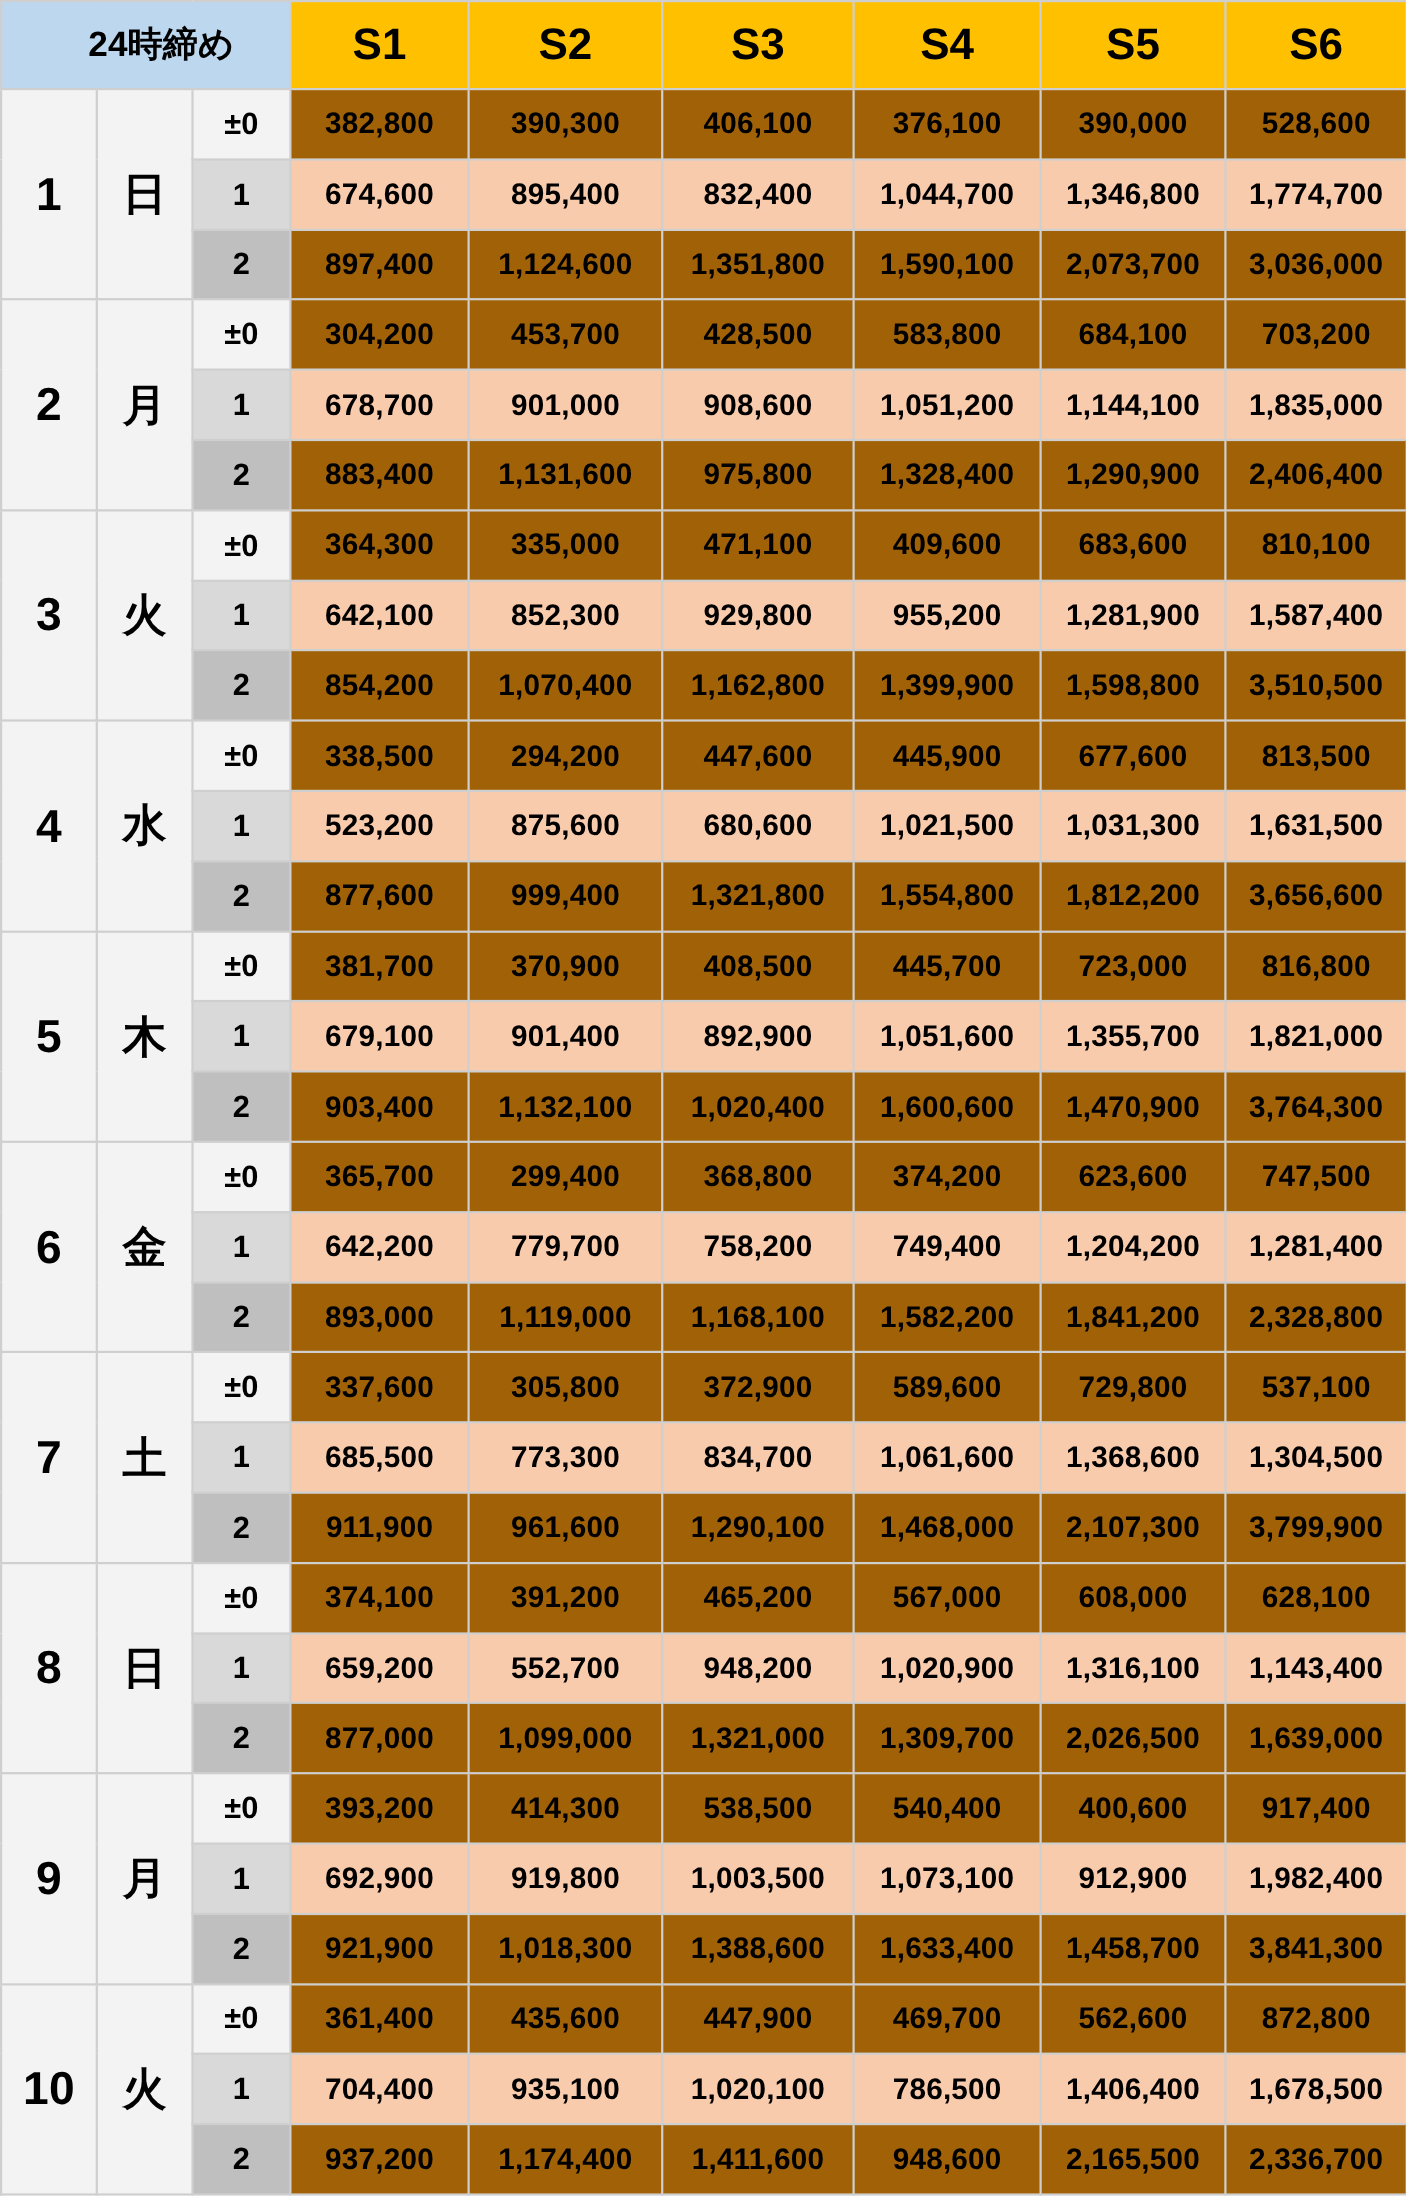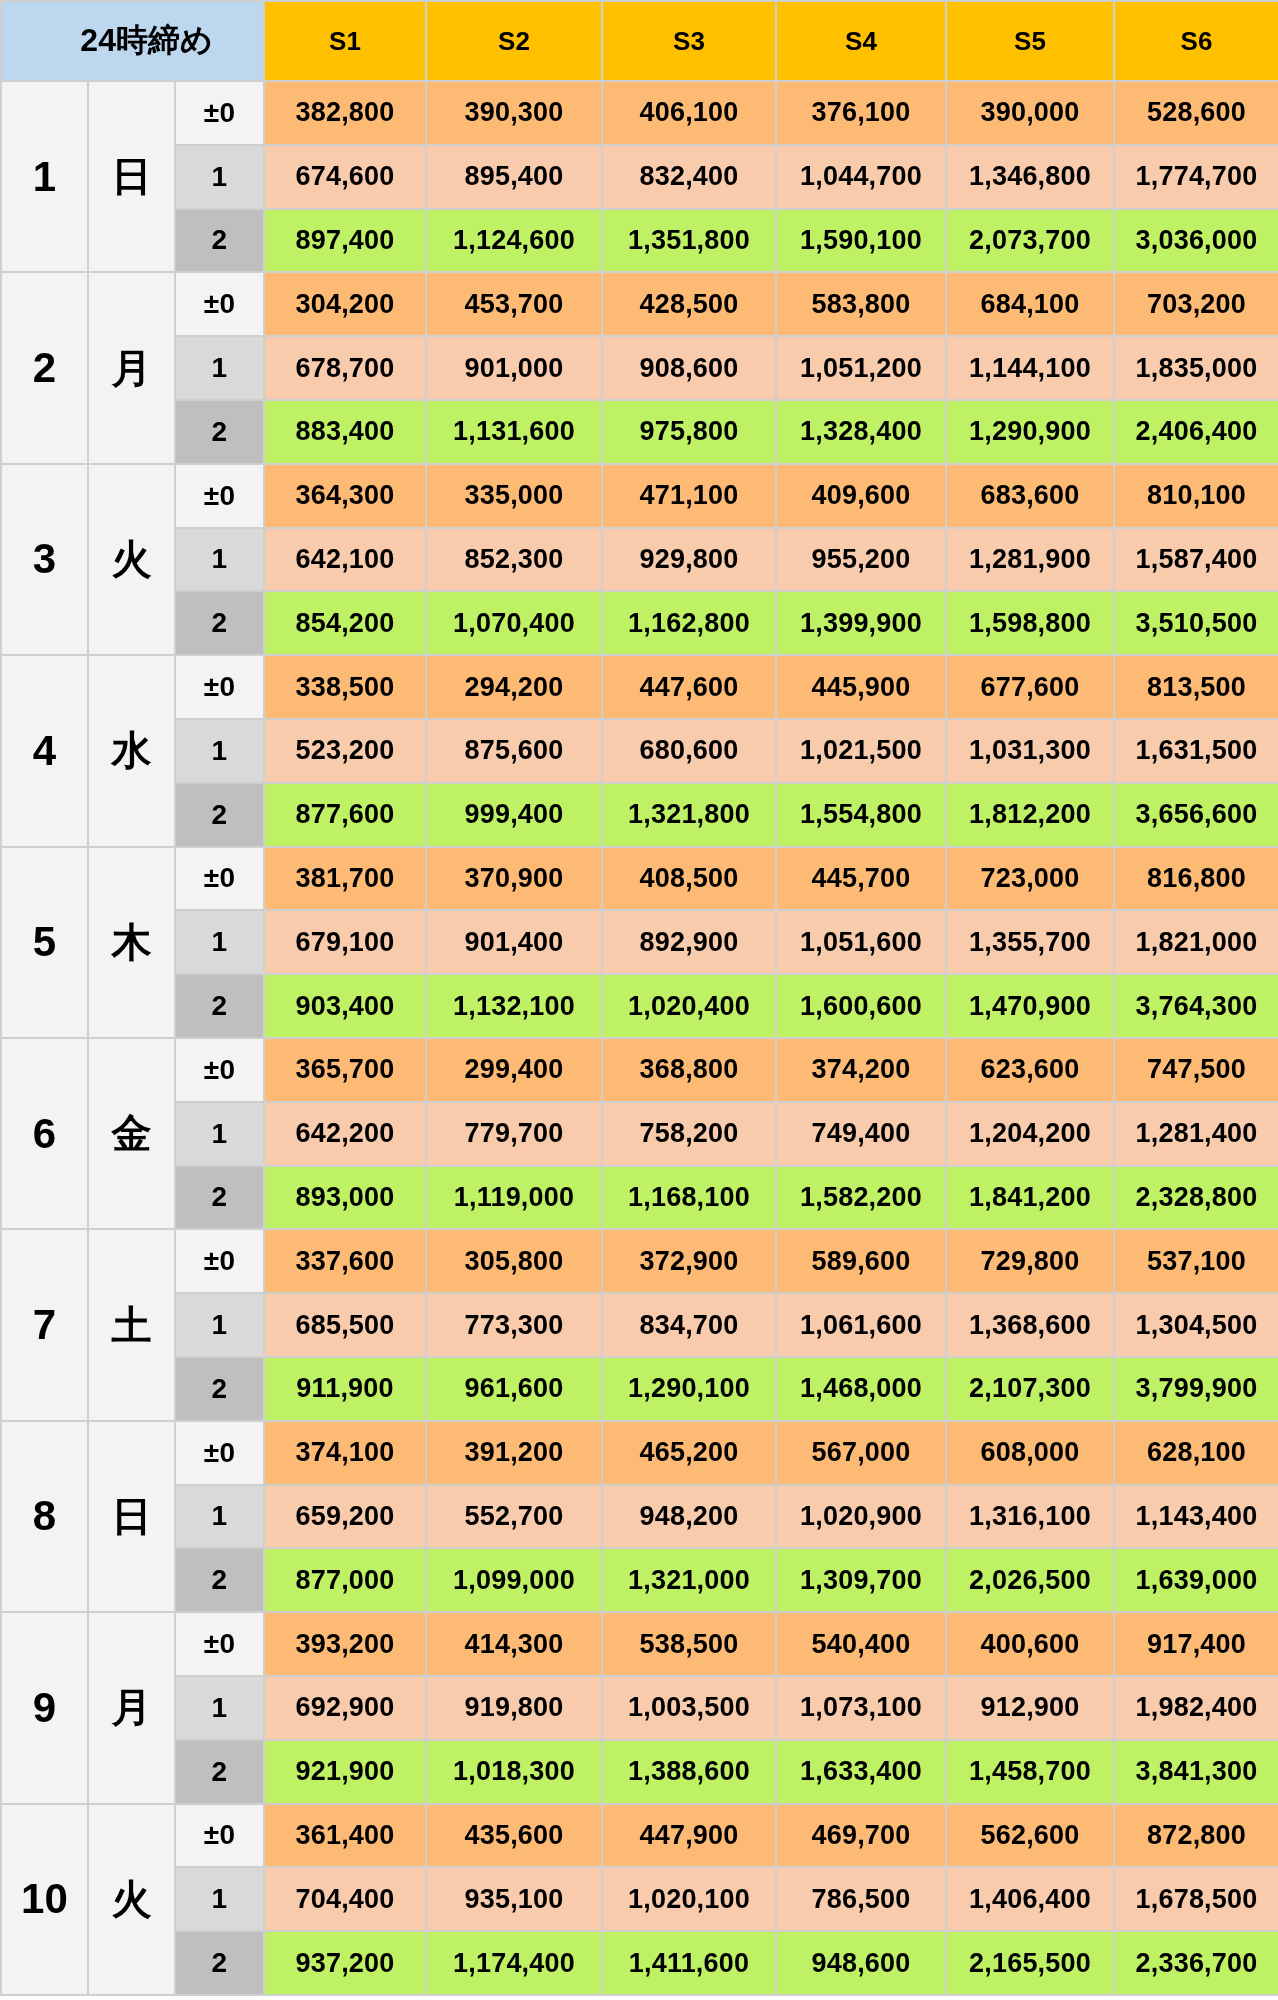--- a/index.html
+++ b/index.html
@@ -1,30 +1,30 @@
 <!DOCTYPE html>
 <html><head>
 <meta charset="utf-8">
 <style>
   html, body { margin:0; padding:0; background:#ffffff; }
   body { width:1278px; height:2000px; overflow:hidden; font-family:"Liberation Sans", "DejaVu Sans", sans-serif; }
   table { border-collapse:collapse; table-layout:fixed; width:1278px; }
   td, th { border:2px solid #cfcfcf; text-align:center; vertical-align:middle; font-weight:bold; color:#000; padding:0; }
-  th { height:78px; font-size:26px; }
+  th { height:78px; font-size:40px; }
   th.corner { background:#bdd7ee; font-size:32px;padding-left:28px; }
   th.series { background:#ffc000; }
   td { font-size:27px; letter-spacing:0.2px; }
   td.day { background:#f3f3f3; font-size:42px; }
   td.dow { background:#f3f3f3; font-size:40px; }
   td.lv0 { background:#f3f3f3; font-size:28px; }
   td.lv1 { background:#d9d9d9; font-size:28px; }
   td.lv2 { background:#bfbfbf; font-size:28px; }
-  td.v0 { background:#fdba74; }
+  td.v0 { background:#a16207; }
   td.v1 { background:#f8cbad; }
-  td.v2 { background:#bef264; }
+  td.v2 { background:#a16207; }
   tr.r { height:63.8px; }
 </style>
 </head>
 <body>
 
 <table>
   <colgroup>
     <col style="width:87px">
       <col style="width:87px">
       <col style="width:89px">

